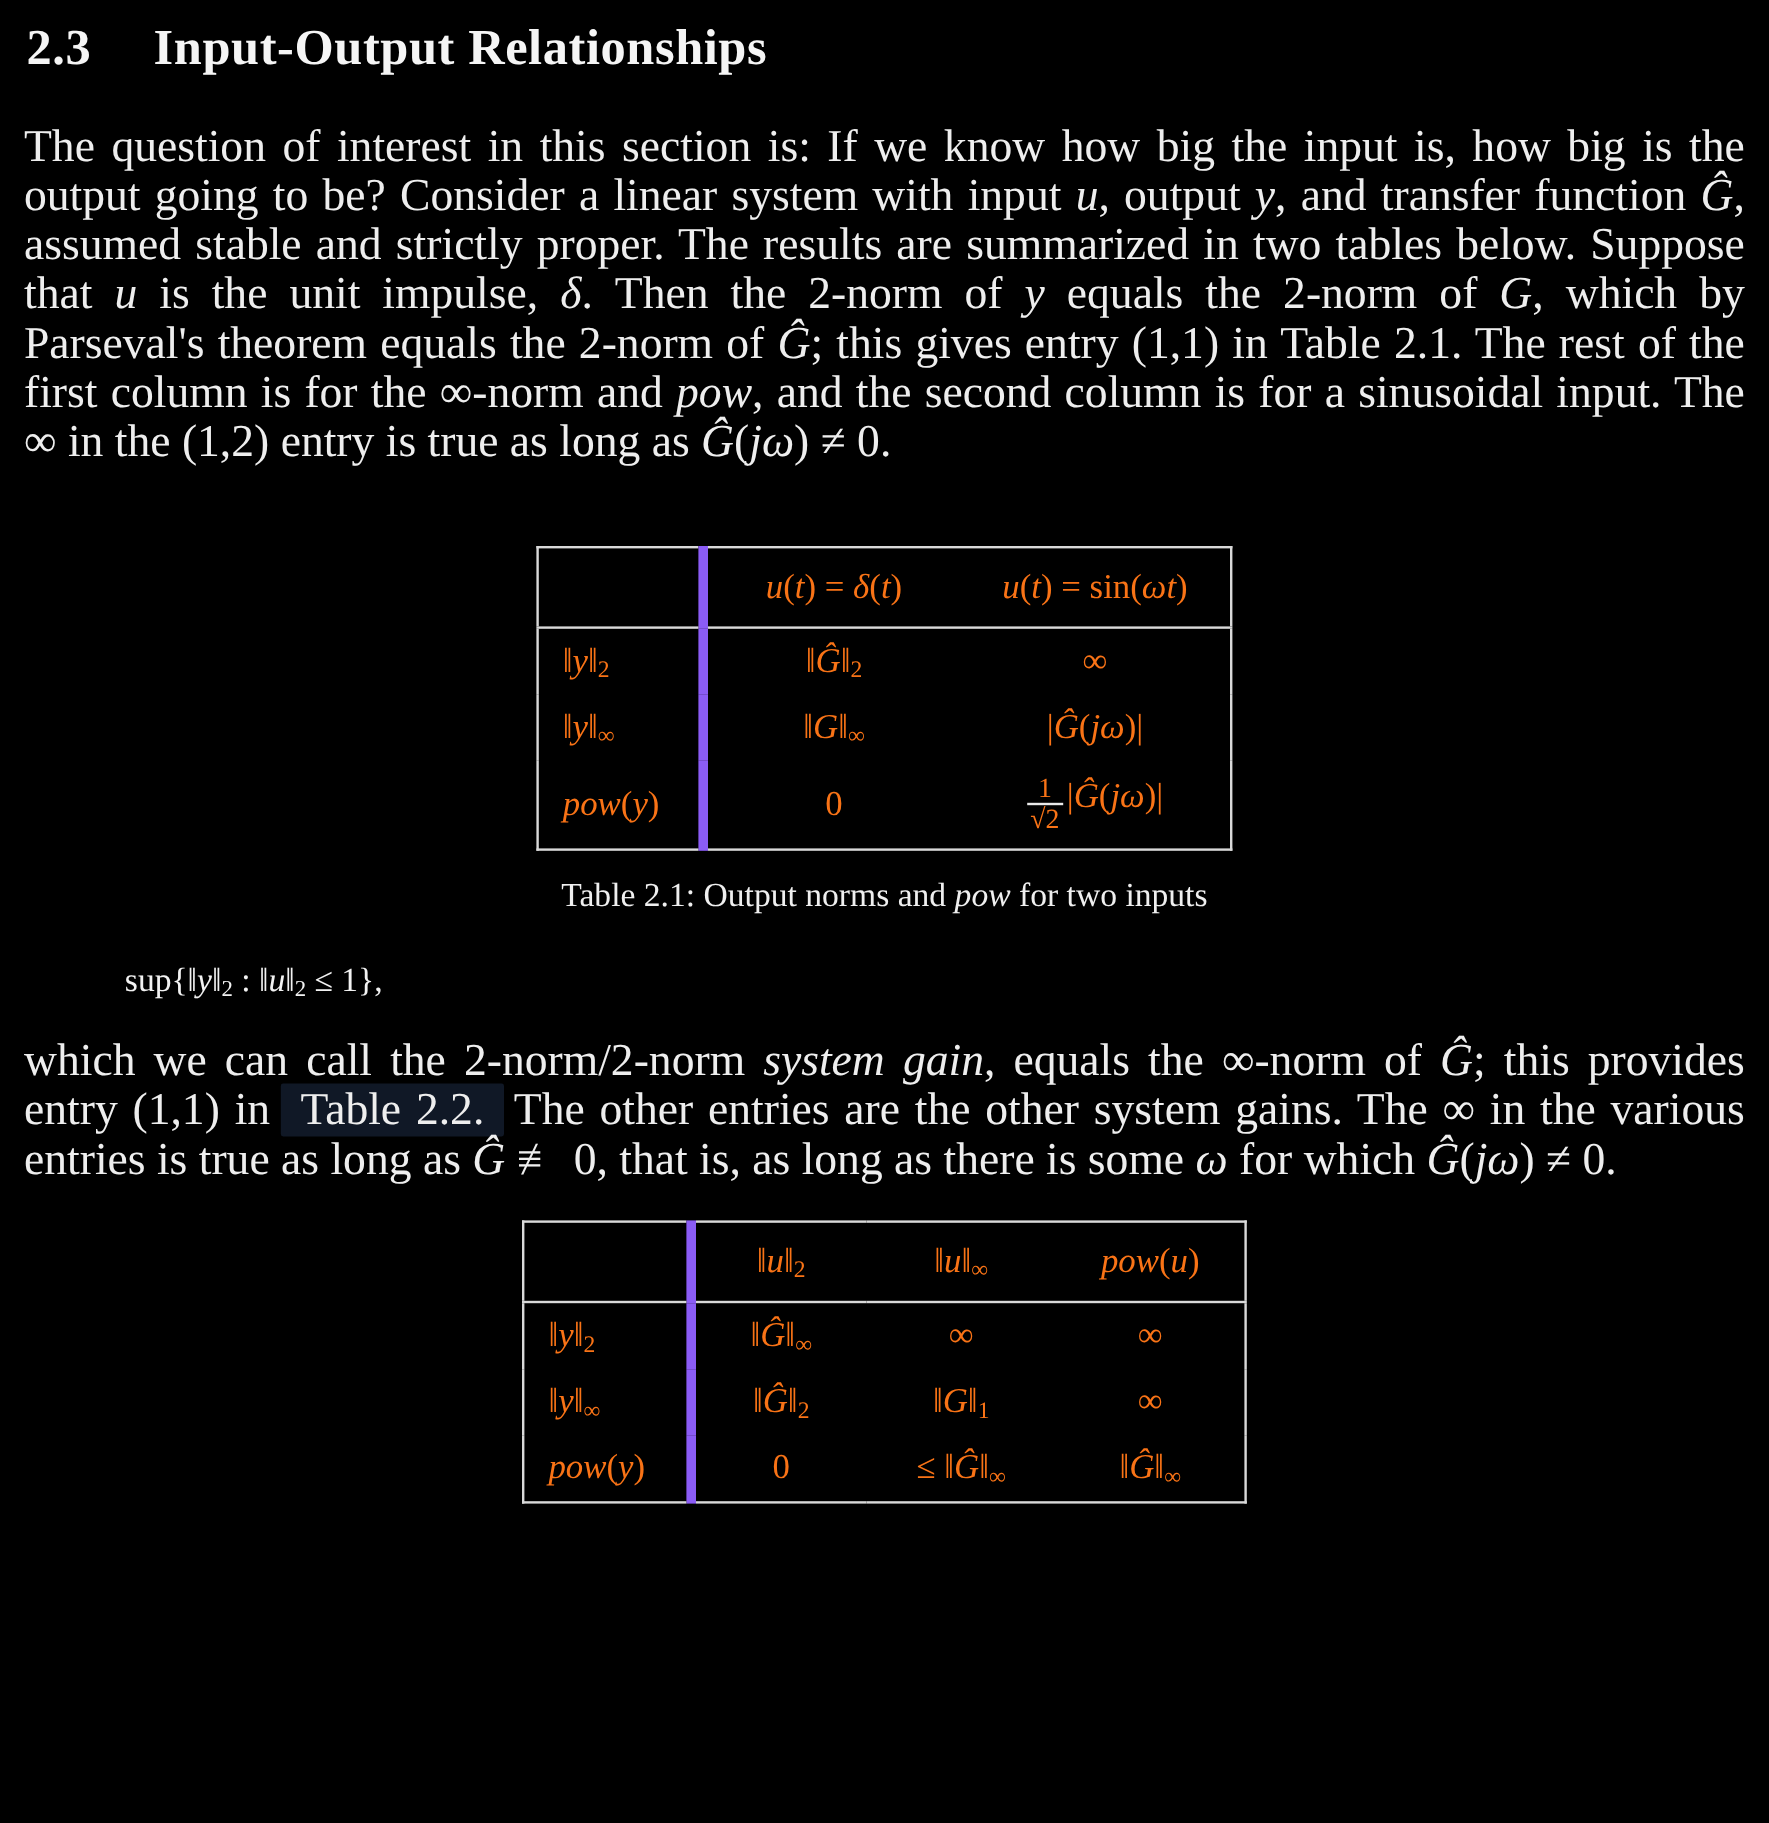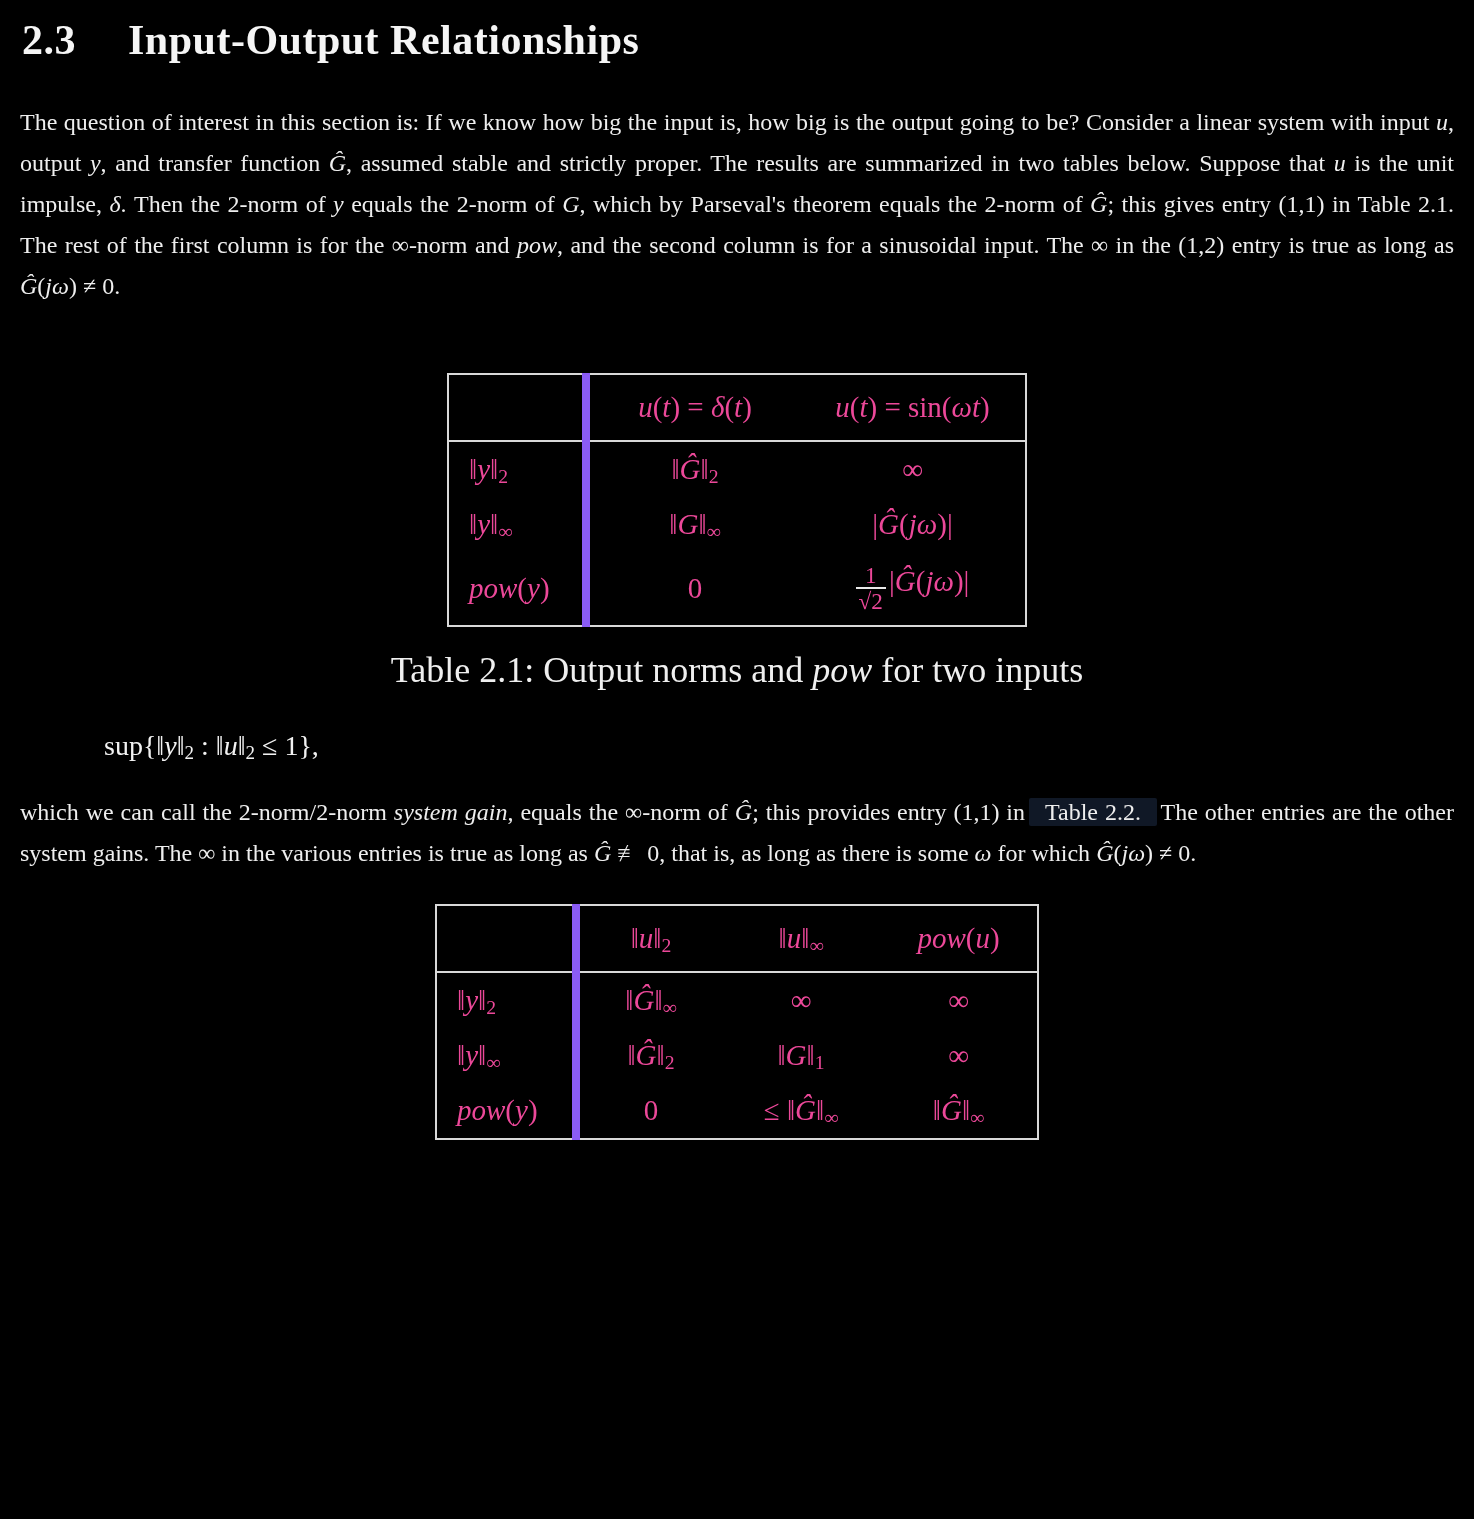--- a/index.html
+++ b/index.html
@@ -21,21 +21,21 @@
   h1.section-heading {
     margin: 4px 0 0 2px;
     font-size: 42px;
     font-weight: bold;
     letter-spacing: 0.5px;
     color: #f5f5f5;
   }
   .secnum { margin-right: 52px; }
   p.body-par {
     margin: 0;
-    font-size: 24px;
+    font-size: 38px;
     line-height: 41px;
     text-align: justify;
     color: #eeeeee;
   }
   #p1 { margin-top: 38px; }
   #p2 { margin-top: 26px; text-indent: 56px; }
   #p3 { margin-top: 26px; }
   i { font-style: italic; }
   sub { font-size: 0.68em; vertical-align: -0.22em; line-height: 0; }
   .hl {
@@ -44,21 +44,21 @@
     padding: 1px 16px;
     margin: -1px -3px;
   }
   .table-wrap1 { margin-top: 66px; }
   .table-wrap2 { margin-top: 30px; }
   table.mtable {
     border-collapse: collapse;
     margin: 0 auto;
     border: 2px solid #d9d9d9;
     font-size: 29px;
-    color: #ec4899;
+    color: #f97316;
     padding-left: 32px;
   }
   table.mtable td {
     padding: 11px 22px;
     text-align: center;
     font-style: normal;
     white-space: nowrap;
   }
   table.mtable tr.head td {
     border-bottom: 2px solid #d9d9d9;
@@ -74,21 +74,21 @@
     display: inline-block;
     text-align: center;
     vertical-align: -0.62em;
     margin-right: 3px;
     line-height: 1.05;
   }
   .frac .num, .frac .den { display: block; font-size: 0.8em; padding: 0 3px; }
   .frac .den { border-top: 2px solid #e9e9e9; }
   .caption {
     text-align: center;
-    font-size: 36px;
+    font-size: 28px;
     margin-top: 22px;
     color: #efefef;
   }
   .formula {
     margin: 34px 0 0 84px;
     font-size: 28px;
     line-height: 41px;
   }
 </style>
 </head>

